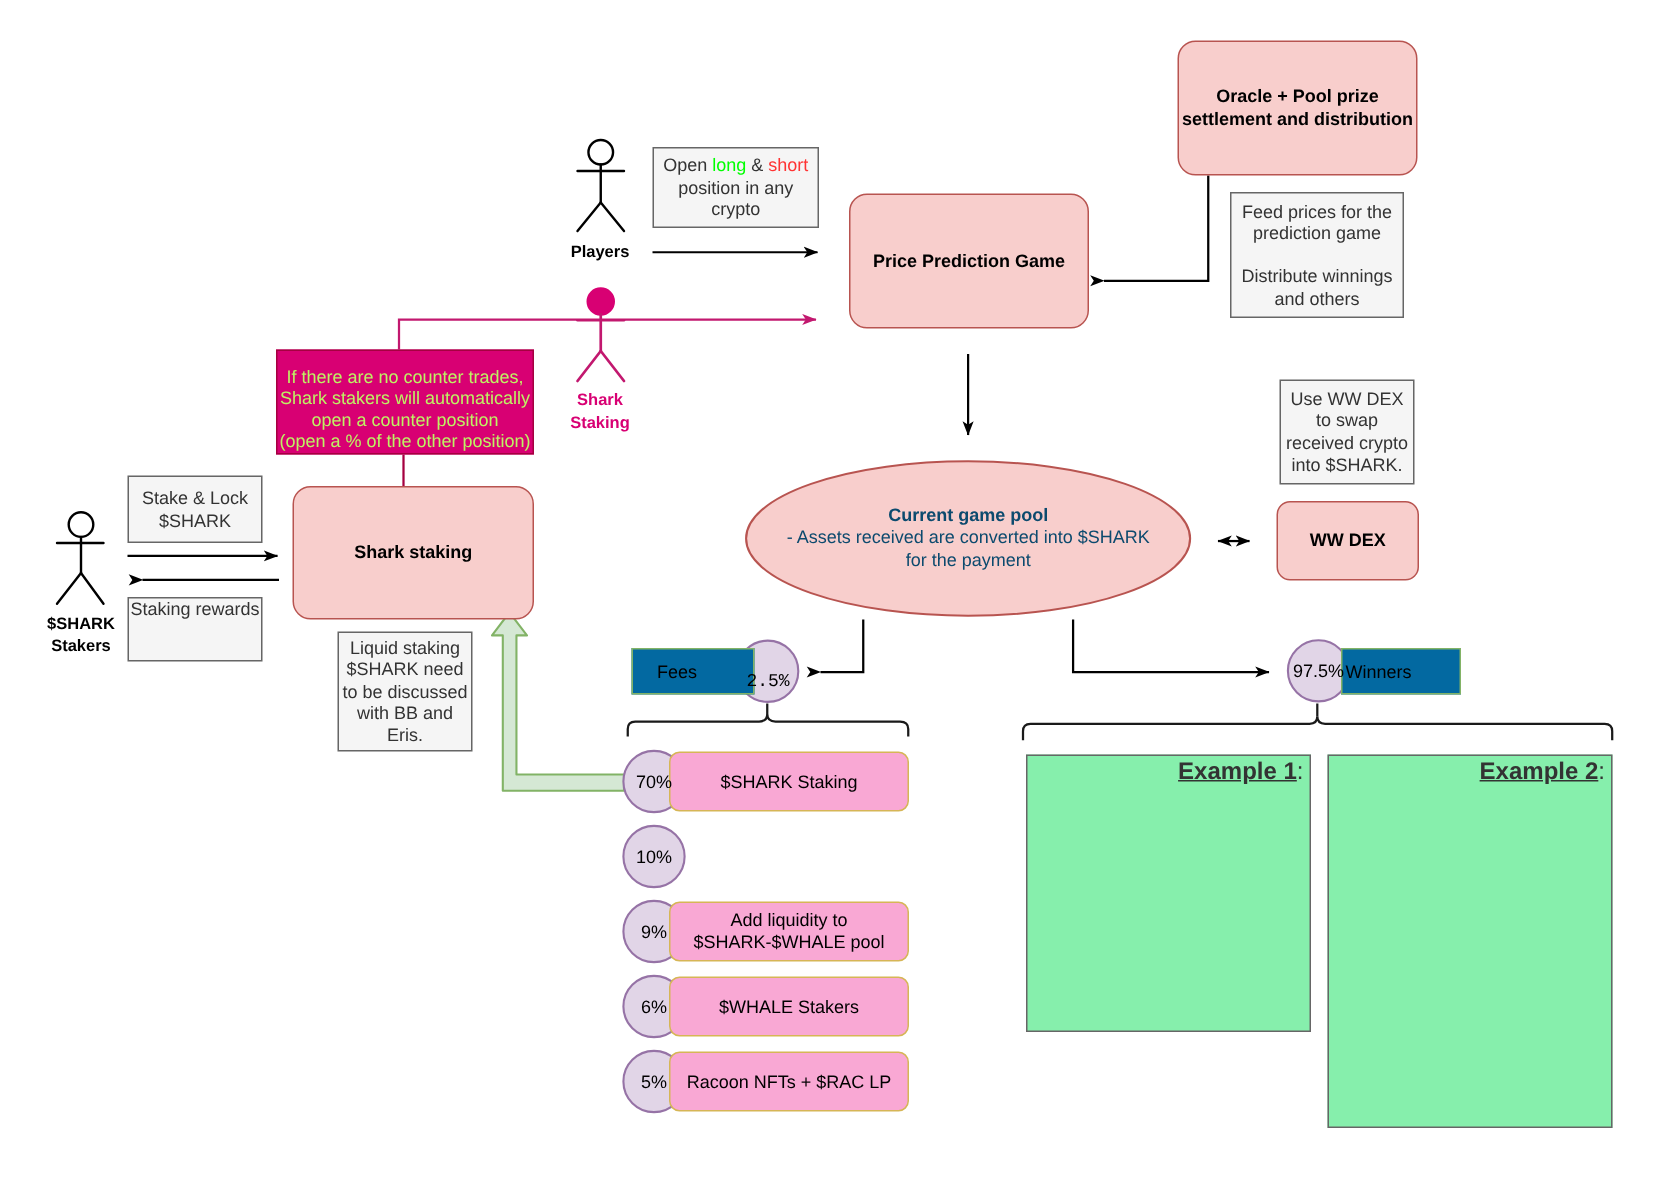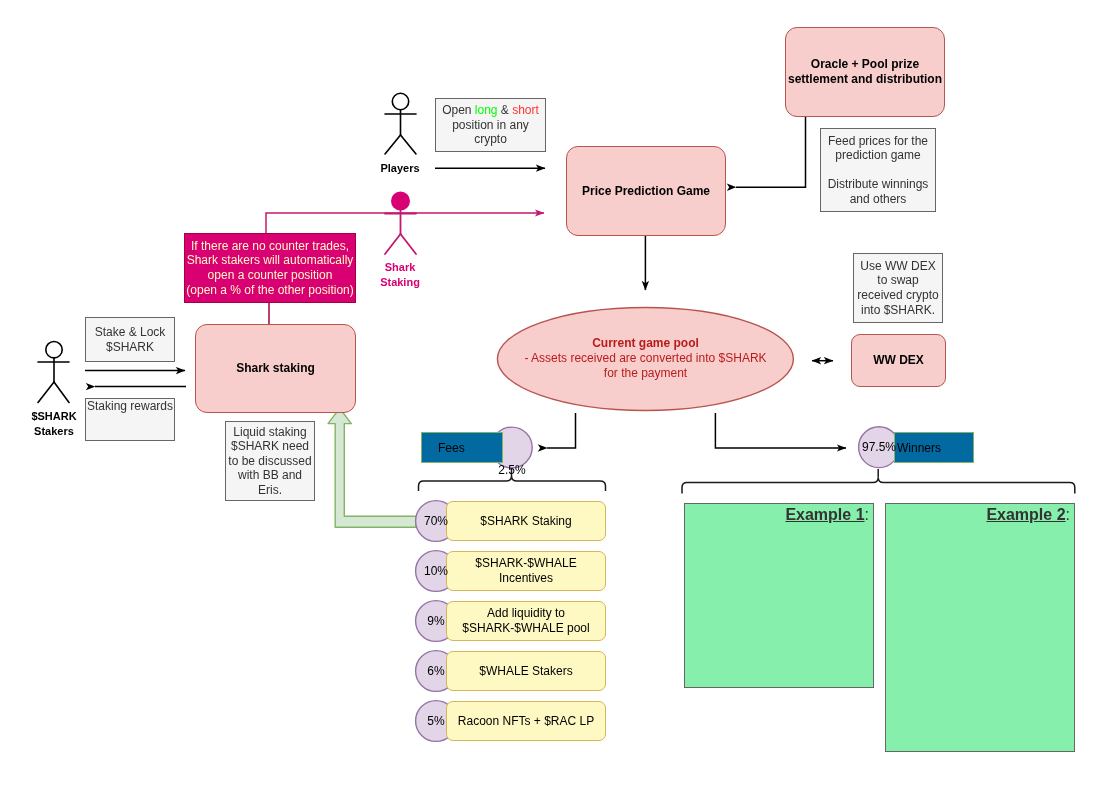--- a/index.html
+++ b/index.html
@@ -9,39 +9,39 @@
   svg{position:absolute;left:0;top:0;}
   .node{position:absolute;box-sizing:border-box;display:flex;align-items:center;justify-content:center;text-align:center;}
   .node > span{display:block;width:100%;}
 
   
   .pinkbox{background:#f8cecc;border:1.4px solid #b85450;border-radius:12px;
            font-weight:bold;font-size:12px;color:#000;line-height:15px;}
   
   .note{background:#f5f5f5;border:1.4px solid #666;color:#333;font-size:12px;line-height:14.6px;}
   
-  .magentabox{background:#d80073;border:1.4px solid #a50040;color:#fef9c3;font-size:12px;line-height:14.6px;}
+  .magentabox{background:#d80073;border:1.4px solid #a50040;color:#bef264;font-size:12px;line-height:14.6px;align-items:flex-end;}
   
   .greenrect{background:#0369a1;border:1.4px solid #82b366;color:#000;font-size:12px;}
   
-  .yellowpill{background:#fef9c3;border:1.4px solid #d6b656;border-radius:7px;color:#000;
+  .yellowpill{background:#f9a8d4;border:1.4px solid #d6b656;border-radius:7px;color:#000;
               font-size:12px;line-height:14.6px;}
   
   .pct{position:absolute;color:#000;font-size:12px;line-height:12px;text-align:center;
        display:flex;align-items:center;justify-content:center;pointer-events:none;}
   
   .actorlabel{position:absolute;font-weight:bold;font-size:11px;line-height:14.5px;
               text-align:center;color:#000;}
   .actorlabel.magenta{color:#d80073;}
   
   .example{position:absolute;background:#86efac;border:1.4px solid #666;color:#333;
            font-size:16px;line-height:14.8px;box-sizing:border-box;padding:4px 4px 4px 5px;
            text-align:right;}
   .example u{text-decoration:underline;font-weight:bold;}
-  .ellipsetext{position:absolute;text-align:center;color:#b91c1c;font-size:12px;line-height:15.2px;}
+  .ellipsetext{position:absolute;text-align:center;color:#0c4a6e;font-size:12px;line-height:15.2px;}
   .ellipsetext b{font-weight:bold;}
 </style>
 </head>
 <body>
 
 <div id="canvas">
 
 <svg id="edges" width="1112" height="798" viewBox="0 0 1112 798">
   <defs>
     <marker id="ahB" markerWidth="10" markerHeight="10" refX="9.2" refY="4" orient="auto" markerUnits="userSpaceOnUse">
@@ -114,21 +114,21 @@
   <circle cx="436" cy="621" r="20.4" fill="#e1d5e7" stroke="#9673a6" stroke-width="1.4"></circle>
   <circle cx="436" cy="671" r="20.4" fill="#e1d5e7" stroke="#9673a6" stroke-width="1.4"></circle>
   <circle cx="436" cy="721" r="20.4" fill="#e1d5e7" stroke="#9673a6" stroke-width="1.4"></circle>
 </svg>
 
 <div class="node pinkbox" style="left:785px;top:27px;width:160px;height:90px;">
   <span><span>Oracle + Pool prize</span><br>
         <span>settlement and distribution</span></span>
 </div>
 
-<div class="node pinkbox" style="left:566px;top:146px;width:160px;height:90px;">
+<div class="node pinkbox" style="left:566px;top:129px;width:160px;height:90px;">
   <span>Price Prediction Game</span>
 </div>
 
 <div class="node pinkbox" style="left:195px;top:324px;width:161px;height:89px;">
   <span>Shark staking</span>
 </div>
 
 <div class="node pinkbox" style="left:851px;top:334px;width:95px;height:53px;border-radius:9px;">
   <span>WW DEX</span>
 </div>
@@ -173,32 +173,29 @@
   <span>Liquid staking $SHARK need to be discussed with BB and Eris.</span>
 </div>
 
 <div class="node greenrect" style="left:421px;top:432px;width:82px;height:31px;justify-content:flex-start;padding-left:16px;">
   <span style="width:auto">Fees</span>
 </div>
 <div class="node greenrect" style="left:894px;top:432px;width:80px;height:31px;justify-content:flex-end;padding-right:32px;">
   <span style="width:auto">Winners</span>
 </div>
 
-<div class="pct" style="left:491px;top:463px;width:42px;height:14px;">
+<div class="pct" style="left:491px;top:447px;width:42px;height:14px;font-family:Liberation Mono, monospace;">
   <span>2.5%</span>
     </div>
 <div class="pct" style="left:858px;top:440px;width:42px;height:14px;">
   <span>97.5%</span>
     </div>
 
 <div class="node yellowpill" style="left:446px;top:501px;width:160px;height:40px;">
   <span>$SHARK Staking</span>
-    </div>
-<div class="node yellowpill" style="left:446px;top:551px;width:160px;height:40px;">
-  <span>$SHARK-$WHALE Incentives</span>
     </div>
 <div class="node yellowpill" style="left:446px;top:601px;width:160px;height:40px;">
   <span>Add liquidity to $SHARK-$WHALE pool</span>
     </div>
 <div class="node yellowpill" style="left:446px;top:651px;width:160px;height:40px;">
   <span>$WHALE Stakers</span>
     </div>
 <div class="node yellowpill" style="left:446px;top:701px;width:160px;height:40px;">
   <span>Racoon NFTs + $RAC LP</span>
     </div>

